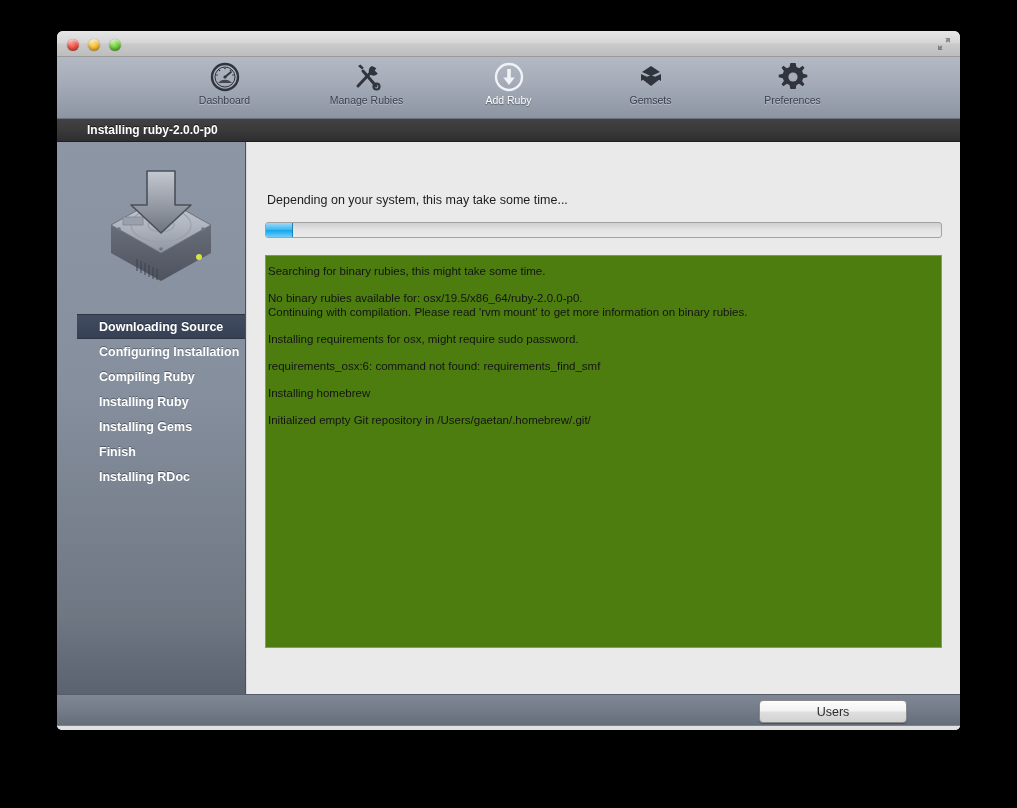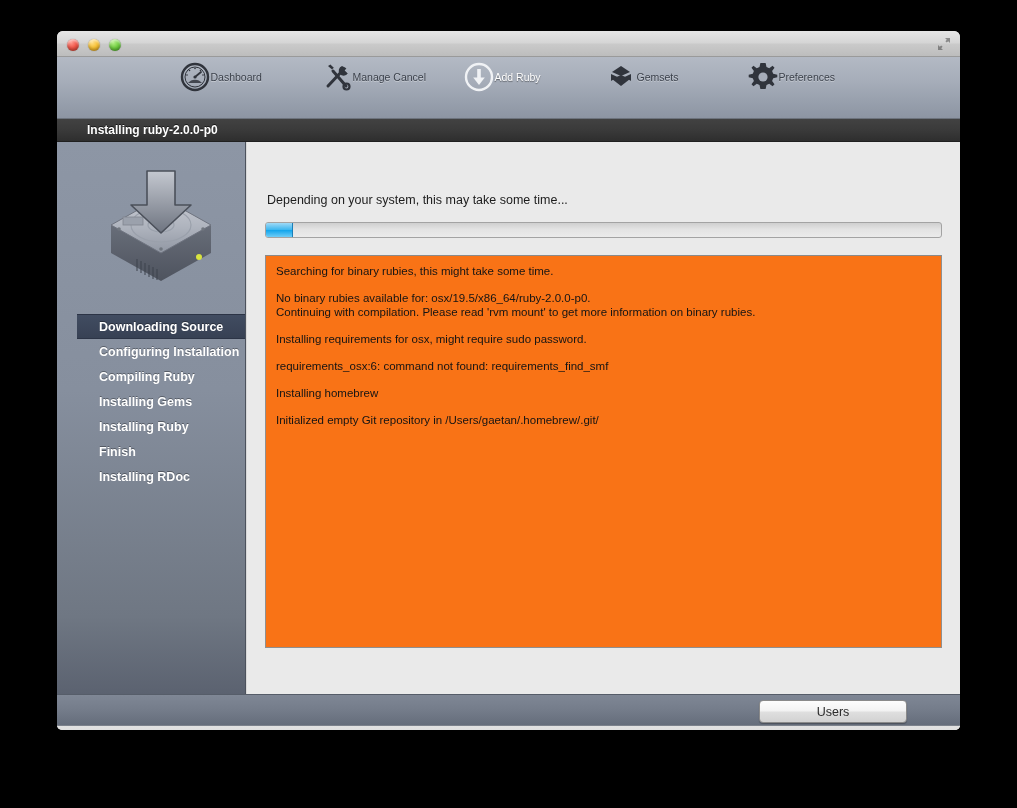--- a/index.html
+++ b/index.html
@@ -74,21 +74,21 @@
     box-sizing: border-box;
     display: flex;
     align-items: flex-start;
     justify-content: center;
     gap: 50px;
     padding-top: 3px;
   }
   .tool-item {
     width: 92px;
     display: flex;
-    flex-direction: row;
+    flex-direction: column;
     align-items: center;
     cursor: default;
   }
   .tool-ico {
     height: 33px;
     display: flex;
     align-items: center;
     justify-content: center;
   }
   .tool-label {
@@ -199,25 +199,25 @@
     border-right: 1px solid #1b7fb8;
     box-sizing: border-box;
   }
 
   #log-box {
     position: absolute;
     left: 18px;
     top: 113px;
     width: 677px;
     height: 393px;
-    background: #f97316;
+    background: #4d7c0f;
     border: 1px solid #8f8f8f;
     border-top-color: #8a8a8a;
     box-sizing: border-box;
-    padding: 8px 10px;
+    padding: 8px 2px;
     overflow: hidden;
   }
   .log-line {
     font-size: 11.5px;
     color: #141414;
     line-height: 14px;
     white-space: pre;
   }
   .log-gap { height: 13px; }
 
@@ -309,21 +309,21 @@
               <line x1="7" y1="25" x2="23" y2="8"></line>
             </g>
             <path d="M21 5 a5 5 0 1 0 5.8 7.6 l-3.4 -3.4 l2 -2 z" fill="#30343c"></path>
             <g stroke="#30343c" stroke-width="3" stroke-linecap="round">
               <line x1="25" y1="25" x2="12" y2="10"></line>
             </g>
             <path d="M7 5 l4 3.5 l1.8 -1.8 l-3.4 -3.3 z" fill="#30343c"></path>
             <circle cx="25.5" cy="25.5" r="3" fill="none" stroke="#30343c" stroke-width="2.2"></circle>
           </svg>
         </div>
-        <div class="tool-label">Manage Cancel</div>
+        <div class="tool-label">Manage Rubies</div>
       </div>
 
       <div class="tool-item selected">
         <div class="tool-ico">
           <svg width="32" height="32" viewBox="0 0 32 32">
             <circle cx="16" cy="16" r="13" fill="none" stroke="#f0f2f5" stroke-width="2.4"></circle>
             <rect x="14.2" y="8" width="3.6" height="10" fill="#f0f2f5"></rect>
             <path d="M10.2 16.5 L21.8 16.5 L16 24 Z" fill="#f0f2f5"></path>
           </svg>
         </div>
@@ -410,24 +410,24 @@
           <div class="step active">
             <span>Downloading Source</span>
           </div>
           <div class="step">
             <span>Configuring Installation</span>
           </div>
           <div class="step">
             <span>Compiling Ruby</span>
           </div>
           <div class="step">
+            <span>Installing Ruby</span>
+          </div>
+          <div class="step">
             <span>Installing Gems</span>
-          </div>
-          <div class="step">
-            <span>Installing Ruby</span>
           </div>
           <div class="step">
             <span>Finish</span>
           </div>
           <div class="step">
             <span>Installing RDoc</span>
           </div>
         </div>
       </div>
 

